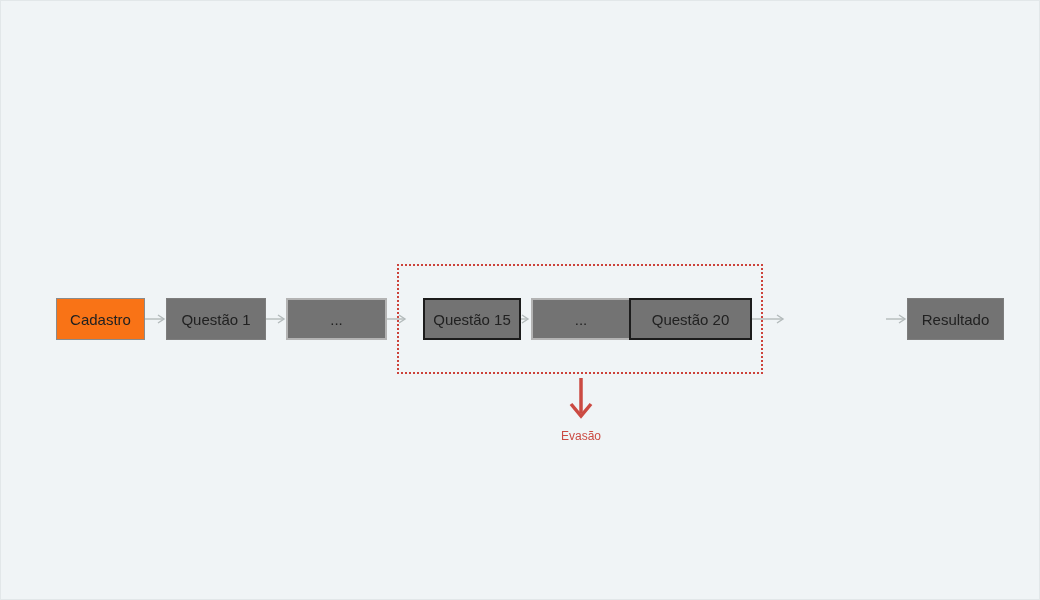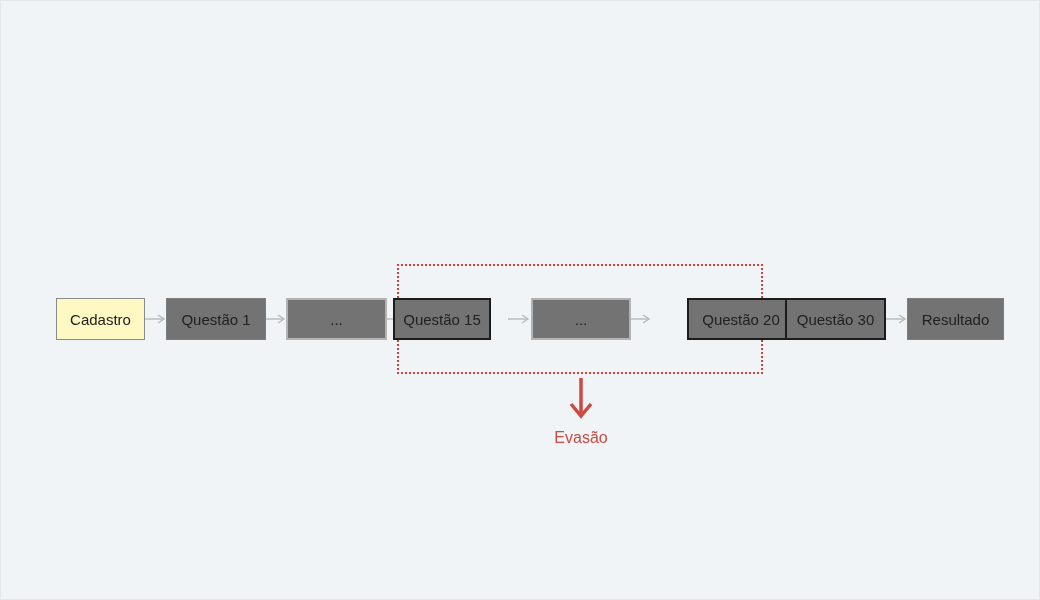--- a/index.html
+++ b/index.html
@@ -24,21 +24,21 @@
     border: 1px solid #7d7d7d;
     box-sizing: border-box;
     display: flex;
     align-items: center;
     justify-content: center;
     font-size: 15px;
     color: #212121;
     white-space: nowrap;
   }
   .node.start {
-    background: #fef9c3;
+    background: #f97316;
     border: 1px solid #8a8a8a;
   }
   .node.emphasis {
     border: 2px solid #1c1c1c;
   }
   .node.ellipsis {
     border: 2px solid #b3b3b3;
   }
   .connector-layer {
     position: absolute;
@@ -55,21 +55,21 @@
     width: 366px;
     height: 110px;
     border: 2px dotted #cc423a;
     box-sizing: border-box;
   }
   .evasion-label {
     position: absolute;
     left: 580px;
     top: 428px;
     transform: translateX(-50%);
-    font-size: 16px;
+    font-size: 12px;
     color: #cb4a42;
   }
 </style>
 </head>
 <body>
 
 <div class="canvas">
 
   <svg class="connector-layer" width="1040" height="600" viewBox="0 0 1040 600">
     <g stroke="#b3babb" stroke-width="1.4" fill="none">
@@ -96,25 +96,24 @@
   </svg>
 
   <div class="dropout-region"></div>
 
   <div class="node start" style="left:55px; width:89px;">Cadastro</div>
 
   <div class="node" style="left:165px; width:100px;">Questão 1</div>
 
   <div class="node ellipsis" style="left:285px; width:101px;">...</div>
 
-  <div class="node emphasis" style="left:392px; width:98px;text-align:center;">Questão 15</div>
+  <div class="node emphasis" style="left:422px; width:98px;text-align:center;">Questão 15</div>
 
   <div class="node ellipsis" style="left:530px; width:100px;">...</div>
 
-  <div class="node emphasis" style="left:686px; width:108px;text-align:center;">Questão 20</div>
+  <div class="node emphasis" style="left:628px; width:123px;text-align:center;">Questão 20</div>
 
-  <div class="node emphasis" style="left:784px; width:101px;">Questão 30</div>
 
   <div class="node" style="left:906px; width:97px;">Resultado</div>
 
   <div class="evasion-label">Evasão</div>
 
 </div>
 
 </body></html>

